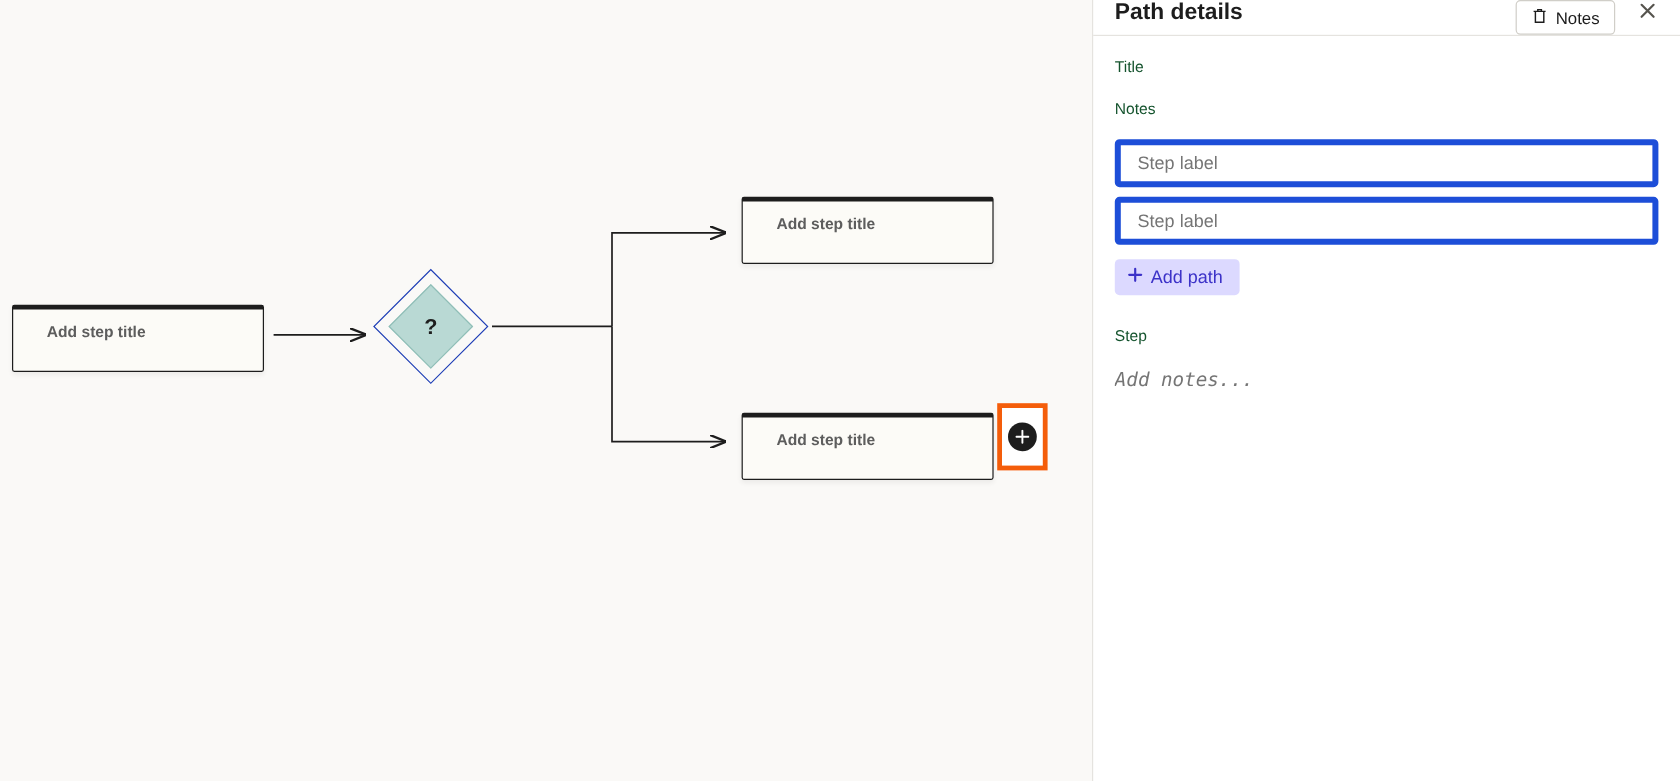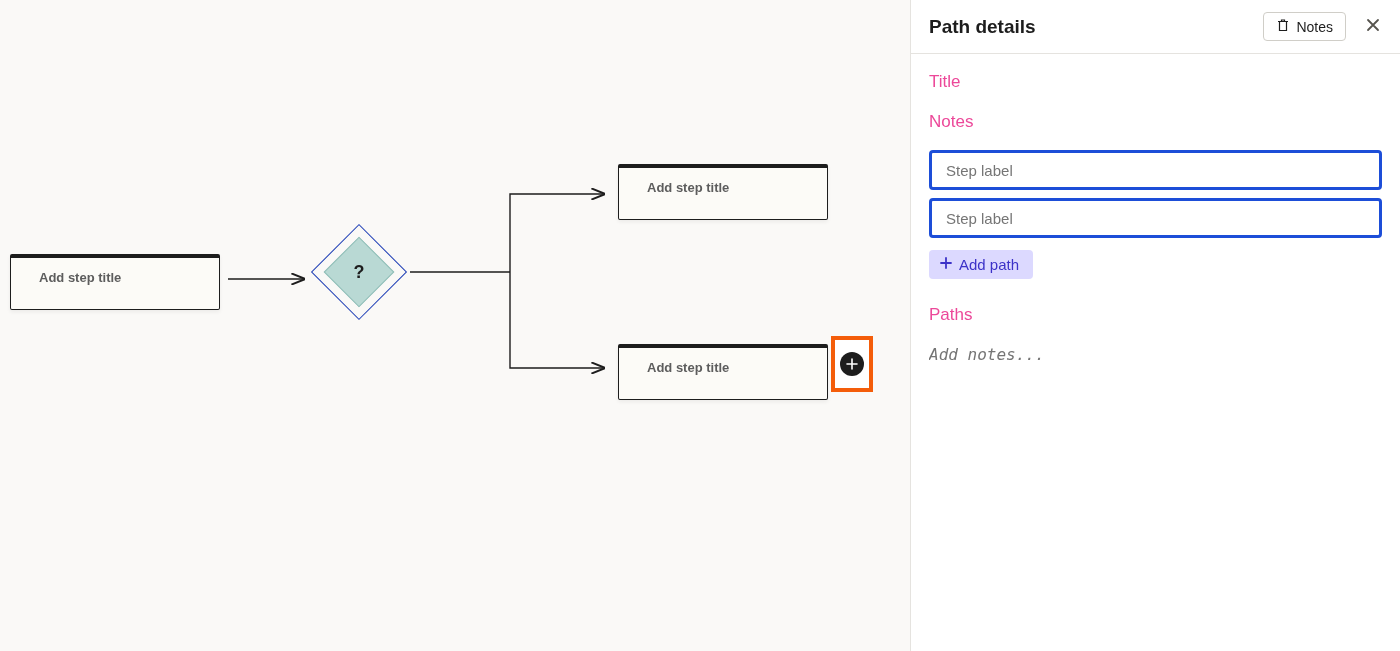--- a/index.html
+++ b/index.html
@@ -101,22 +101,22 @@
     
     .panel {
       position: absolute;
       right: 0; top: 0;
       width: 490px; height: 651px;
       background: #fff;
       border-left: 1px solid #e5e3df;
       display: flex; flex-direction: column;
     }
     .panel-header {
-      display: flex; align-items: center;
-      padding: 12px 18px;
+      display: flex; 
+      padding: 0 18px;
       border-bottom: 1px solid #e5e3df;
     }
     .panel-title {
       font-size: 19px;
       font-weight: 700;
       color: #1d1d1d;
       flex: 1;
     }
     .remove-btn {
       display: flex; align-items: center; gap: 6px;
@@ -133,42 +133,42 @@
       cursor: pointer;
       color: #56544e;
     }
 
     .panel-body {
       padding: 18px 18px 0 18px;
       display: flex; flex-direction: column;
       gap: 10px;
     }
     .field-label {
-      font-size: 17px;
+      font-size: 13px;
       font-weight: 500;
-      color: #ec4899;
+      color: #14532d;
     }
     .text-input {
       width: 100%;
       height: 40px;
       padding: 0 14px;
       border: 1px solid #bfbcb4;
       border-radius: 4px;
       background: #fff;
       font-size: 15px;
       color: #1d1d1d;
     }
     .text-input::placeholder { color: #7a786f; }
 
     .paths-group { margin-top: 8px; display:flex; flex-direction:column; gap:8px;}
     .path-row {
       width: 100%;
       height: 40px;
       padding: 0 14px;
-      border: 3px solid #1d4ed8;
+      border: 5px solid #1d4ed8;
       border-radius: 4px;
       background: #fff;
       font-size: 15px;
       color: #1d1d1d;
     }
 
     .add-path-btn {
       display: inline-flex; align-items: center; gap: 6px;
       align-self: flex-start;
       background: #dcd9ff;
@@ -273,16 +273,16 @@
       <button class="add-path-btn">
         <span>
           <svg width="14" height="14" viewBox="0 0 14 14">
               <path d="M7 2v10M2 7h10" stroke="#3c32c8" stroke-width="1.8" stroke-linecap="round"></path>
             </svg>
         </span>
         <span>Add path</span>
       </button>
     </div>
 
-    <div class="field-label notes-label">Paths</div>
+    <div class="field-label notes-label">Step</div>
     <textarea class="notes-area" rows="2" placeholder="Add notes..." style=""></textarea>
   </div>
 </div>
 
 </body></html>

